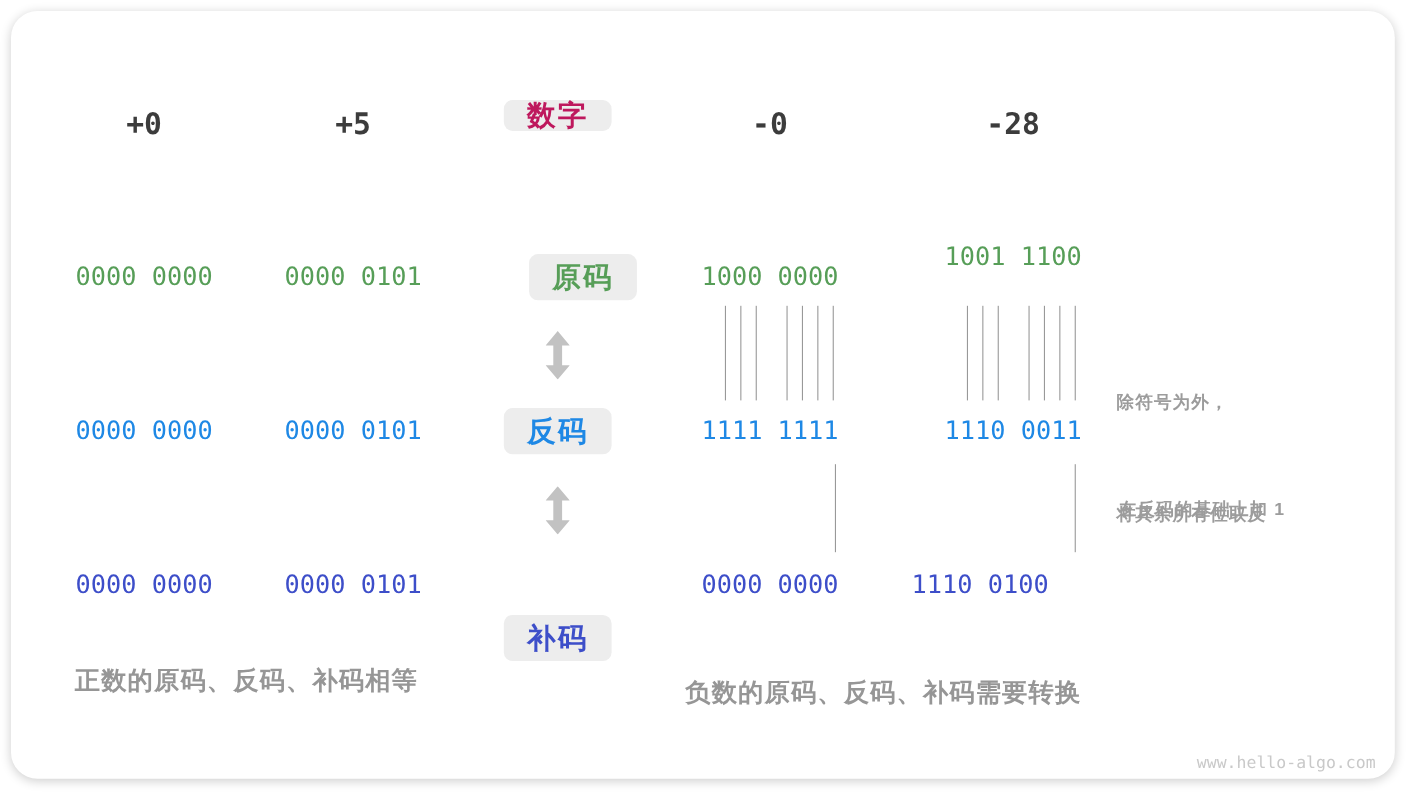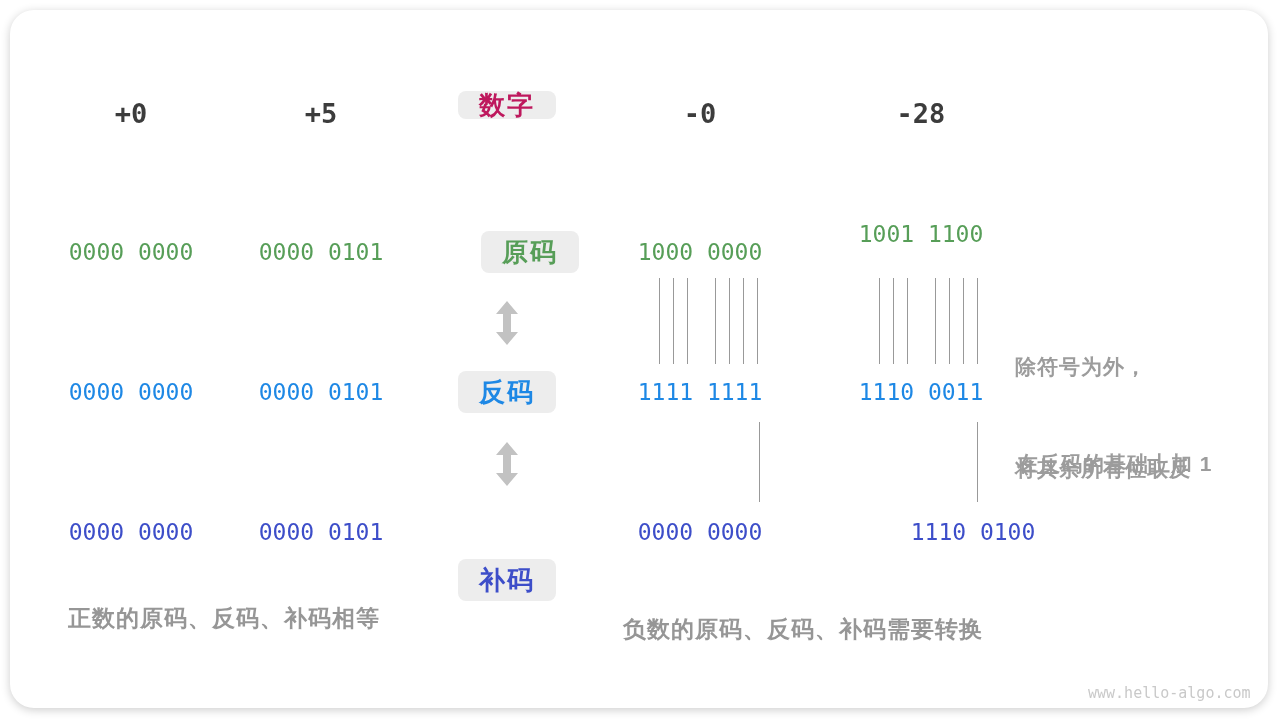--- a/index.html
+++ b/index.html
@@ -51,21 +51,21 @@
     width: 1px;
     background: #999999;
   }
   .v1 { top: 268px; height: 86px; }
   .v2 { top: 412px; height: 80px; }
 
   .note {
     position: absolute;
     color: #9C9C9C;
     font-weight: bold;
-    font-size: 21px;
+    font-size: 16px;
     line-height: 34px;
     white-space: pre;
     letter-spacing: 1px;
   }
   .caption {
     position: absolute;
     color: #969696;
     font-weight: bold;
     font-size: 23px;
     letter-spacing: 1px;
@@ -137,20 +137,20 @@
         <path d="M11 0 L22 13 L15 13 L15 31 L22 31 L11 44 L0 31 L7 31 L7 13 L0 13 Z" fill="#C2C2C2"></path>
       </svg>
   </div>
 
   <div class="note" style="left:1007px; top:437px;">在反码的基础上加 1</div>
 
   <div class="code indigo abs cx" style="left:121px; top:509px;">0000 0000</div>
   <div class="code indigo abs cx" style="left:311px; top:509px;">0000 0101</div>
   <div class="tag indigo abs cx" style="left:497px; top:501px;margin-top:48px;">补码</div>
   <div class="code indigo abs cx" style="left:690px; top:509px;">0000 0000</div>
-  <div class="code indigo abs cx" style="left:963px; top:509px;">1110 0100</div>
+  <div class="code indigo abs cx" style="left:881px; top:509px;">1110 0100</div>
 
   <div class="caption" style="left:58px;  top:593px;">正数的原码、反码、补码相等</div>
   <div class="caption" style="left:613px; top:604px;">负数的原码、反码、补码需要转换</div>
 
   <div class="watermark" style="left:1078px; top:674px;">www.hello-algo.com</div>
 
 </div>
 
 </body></html>

